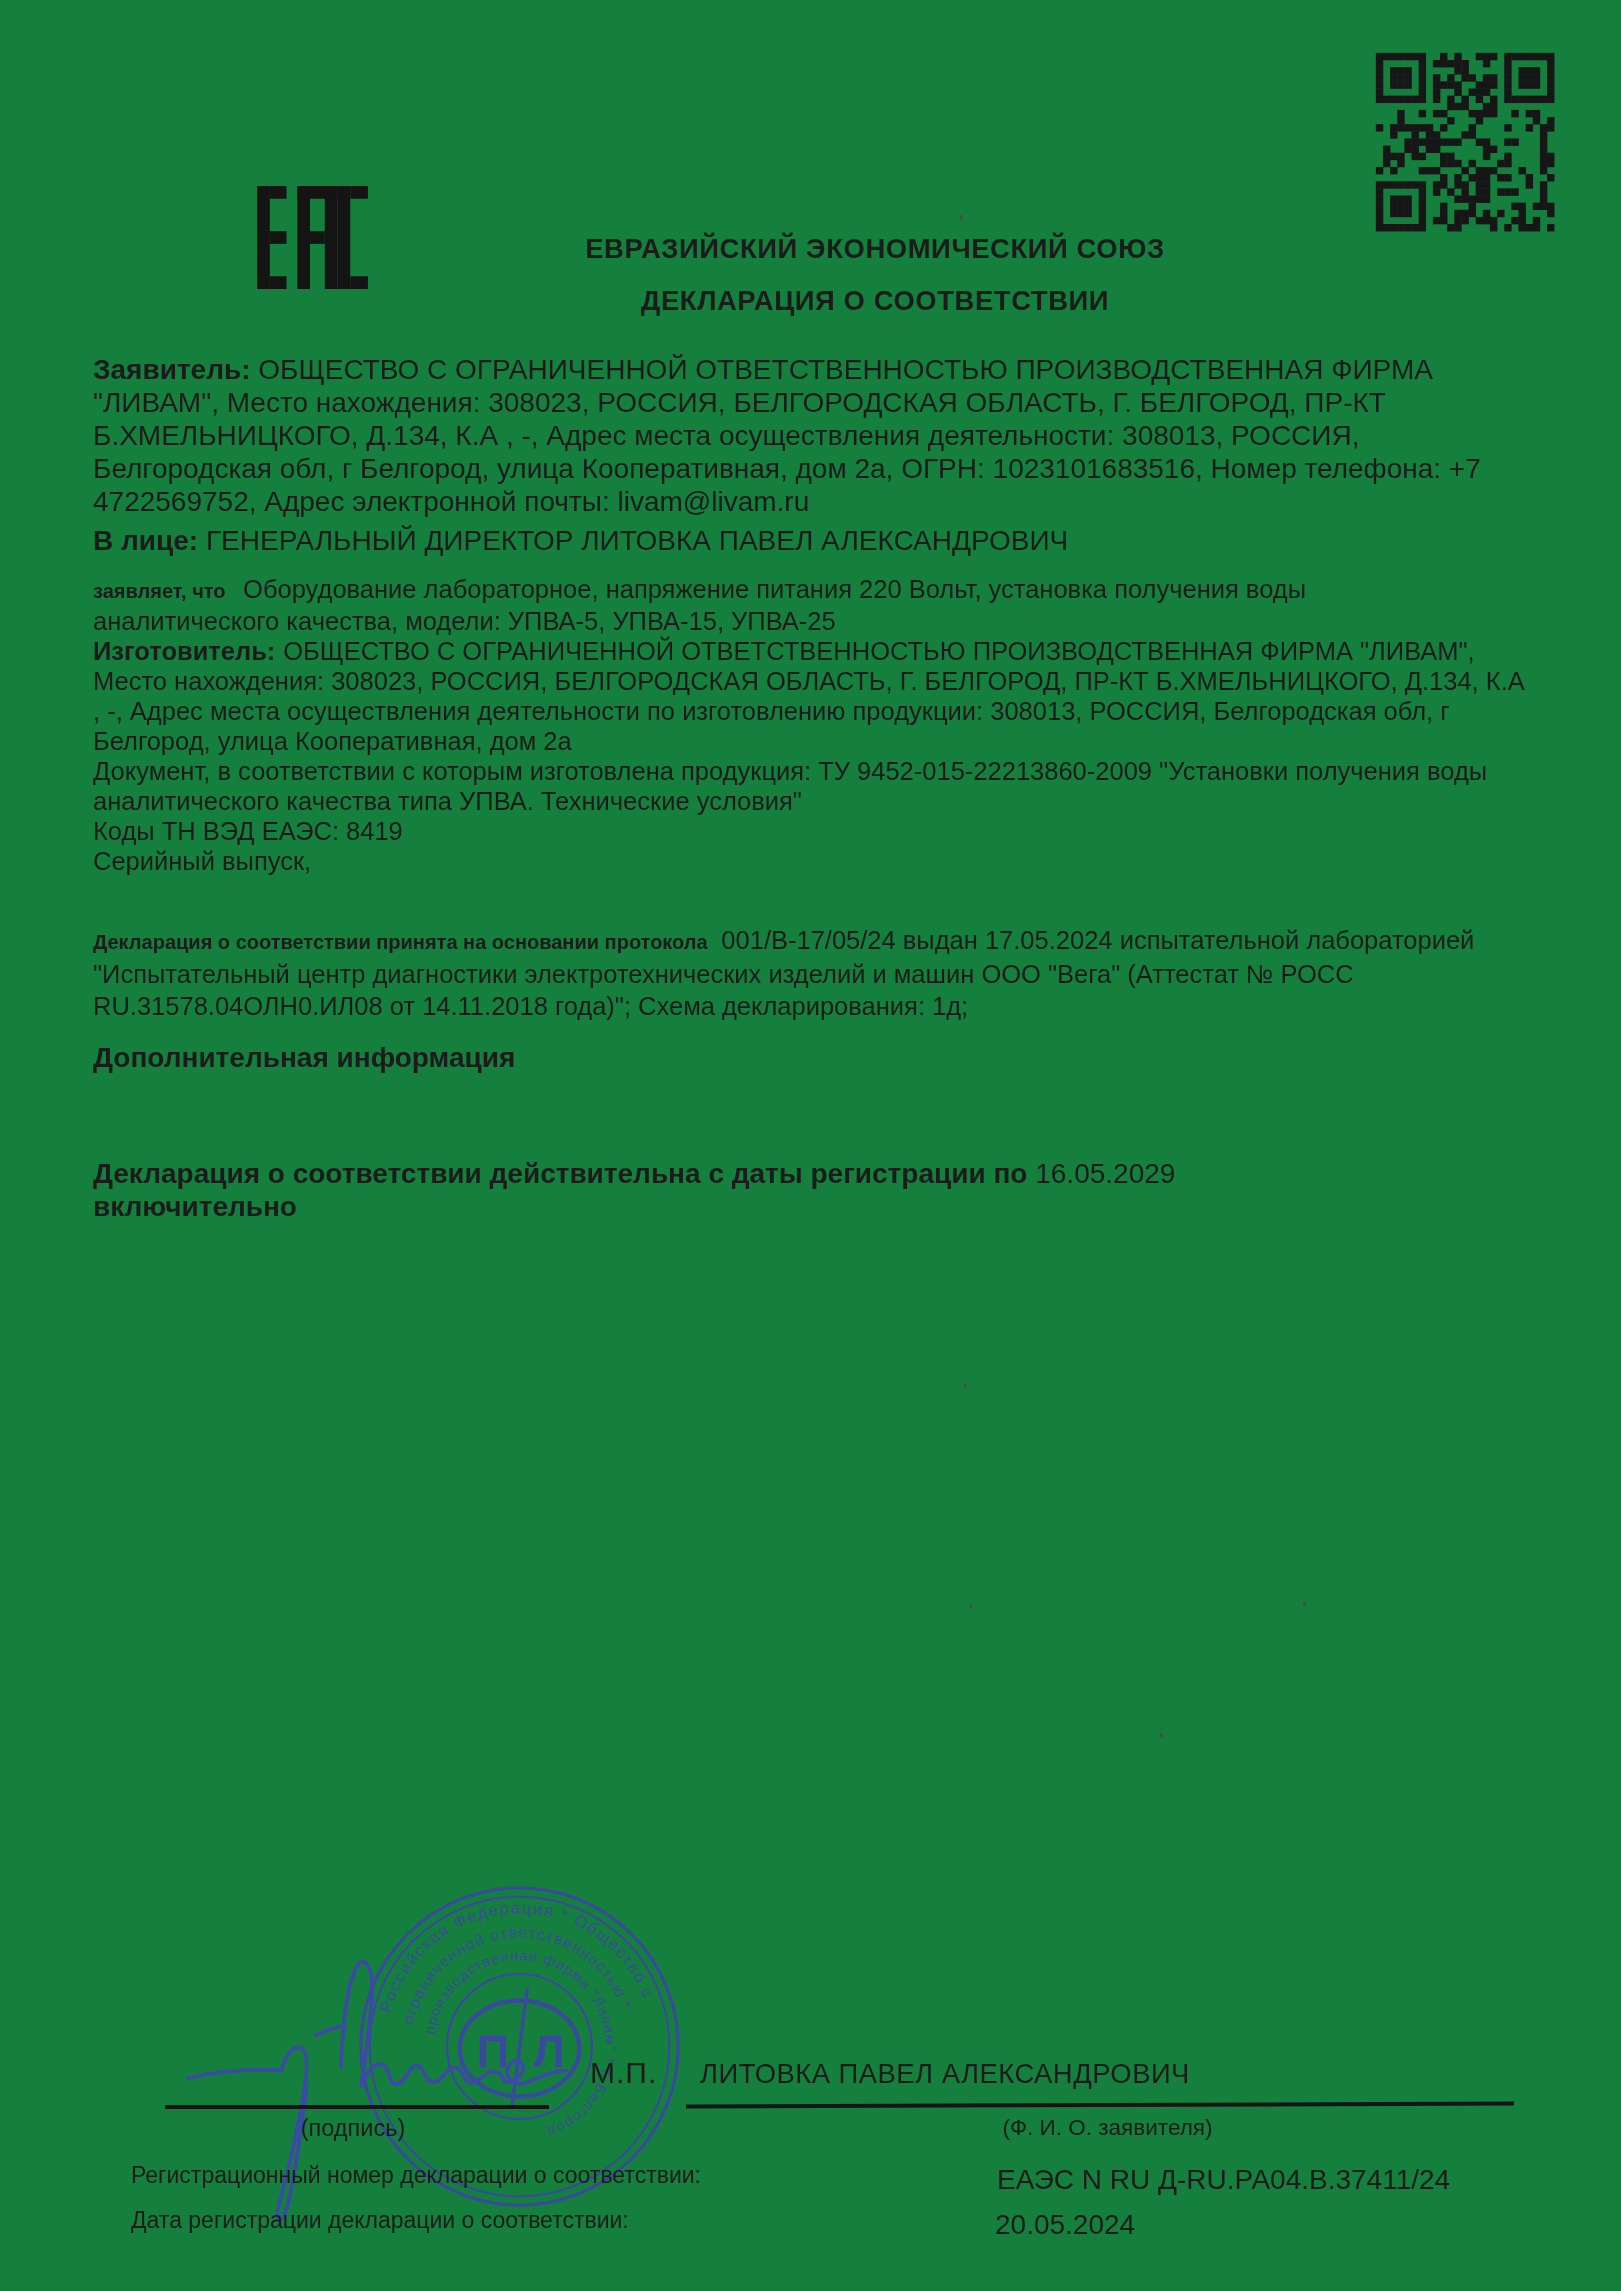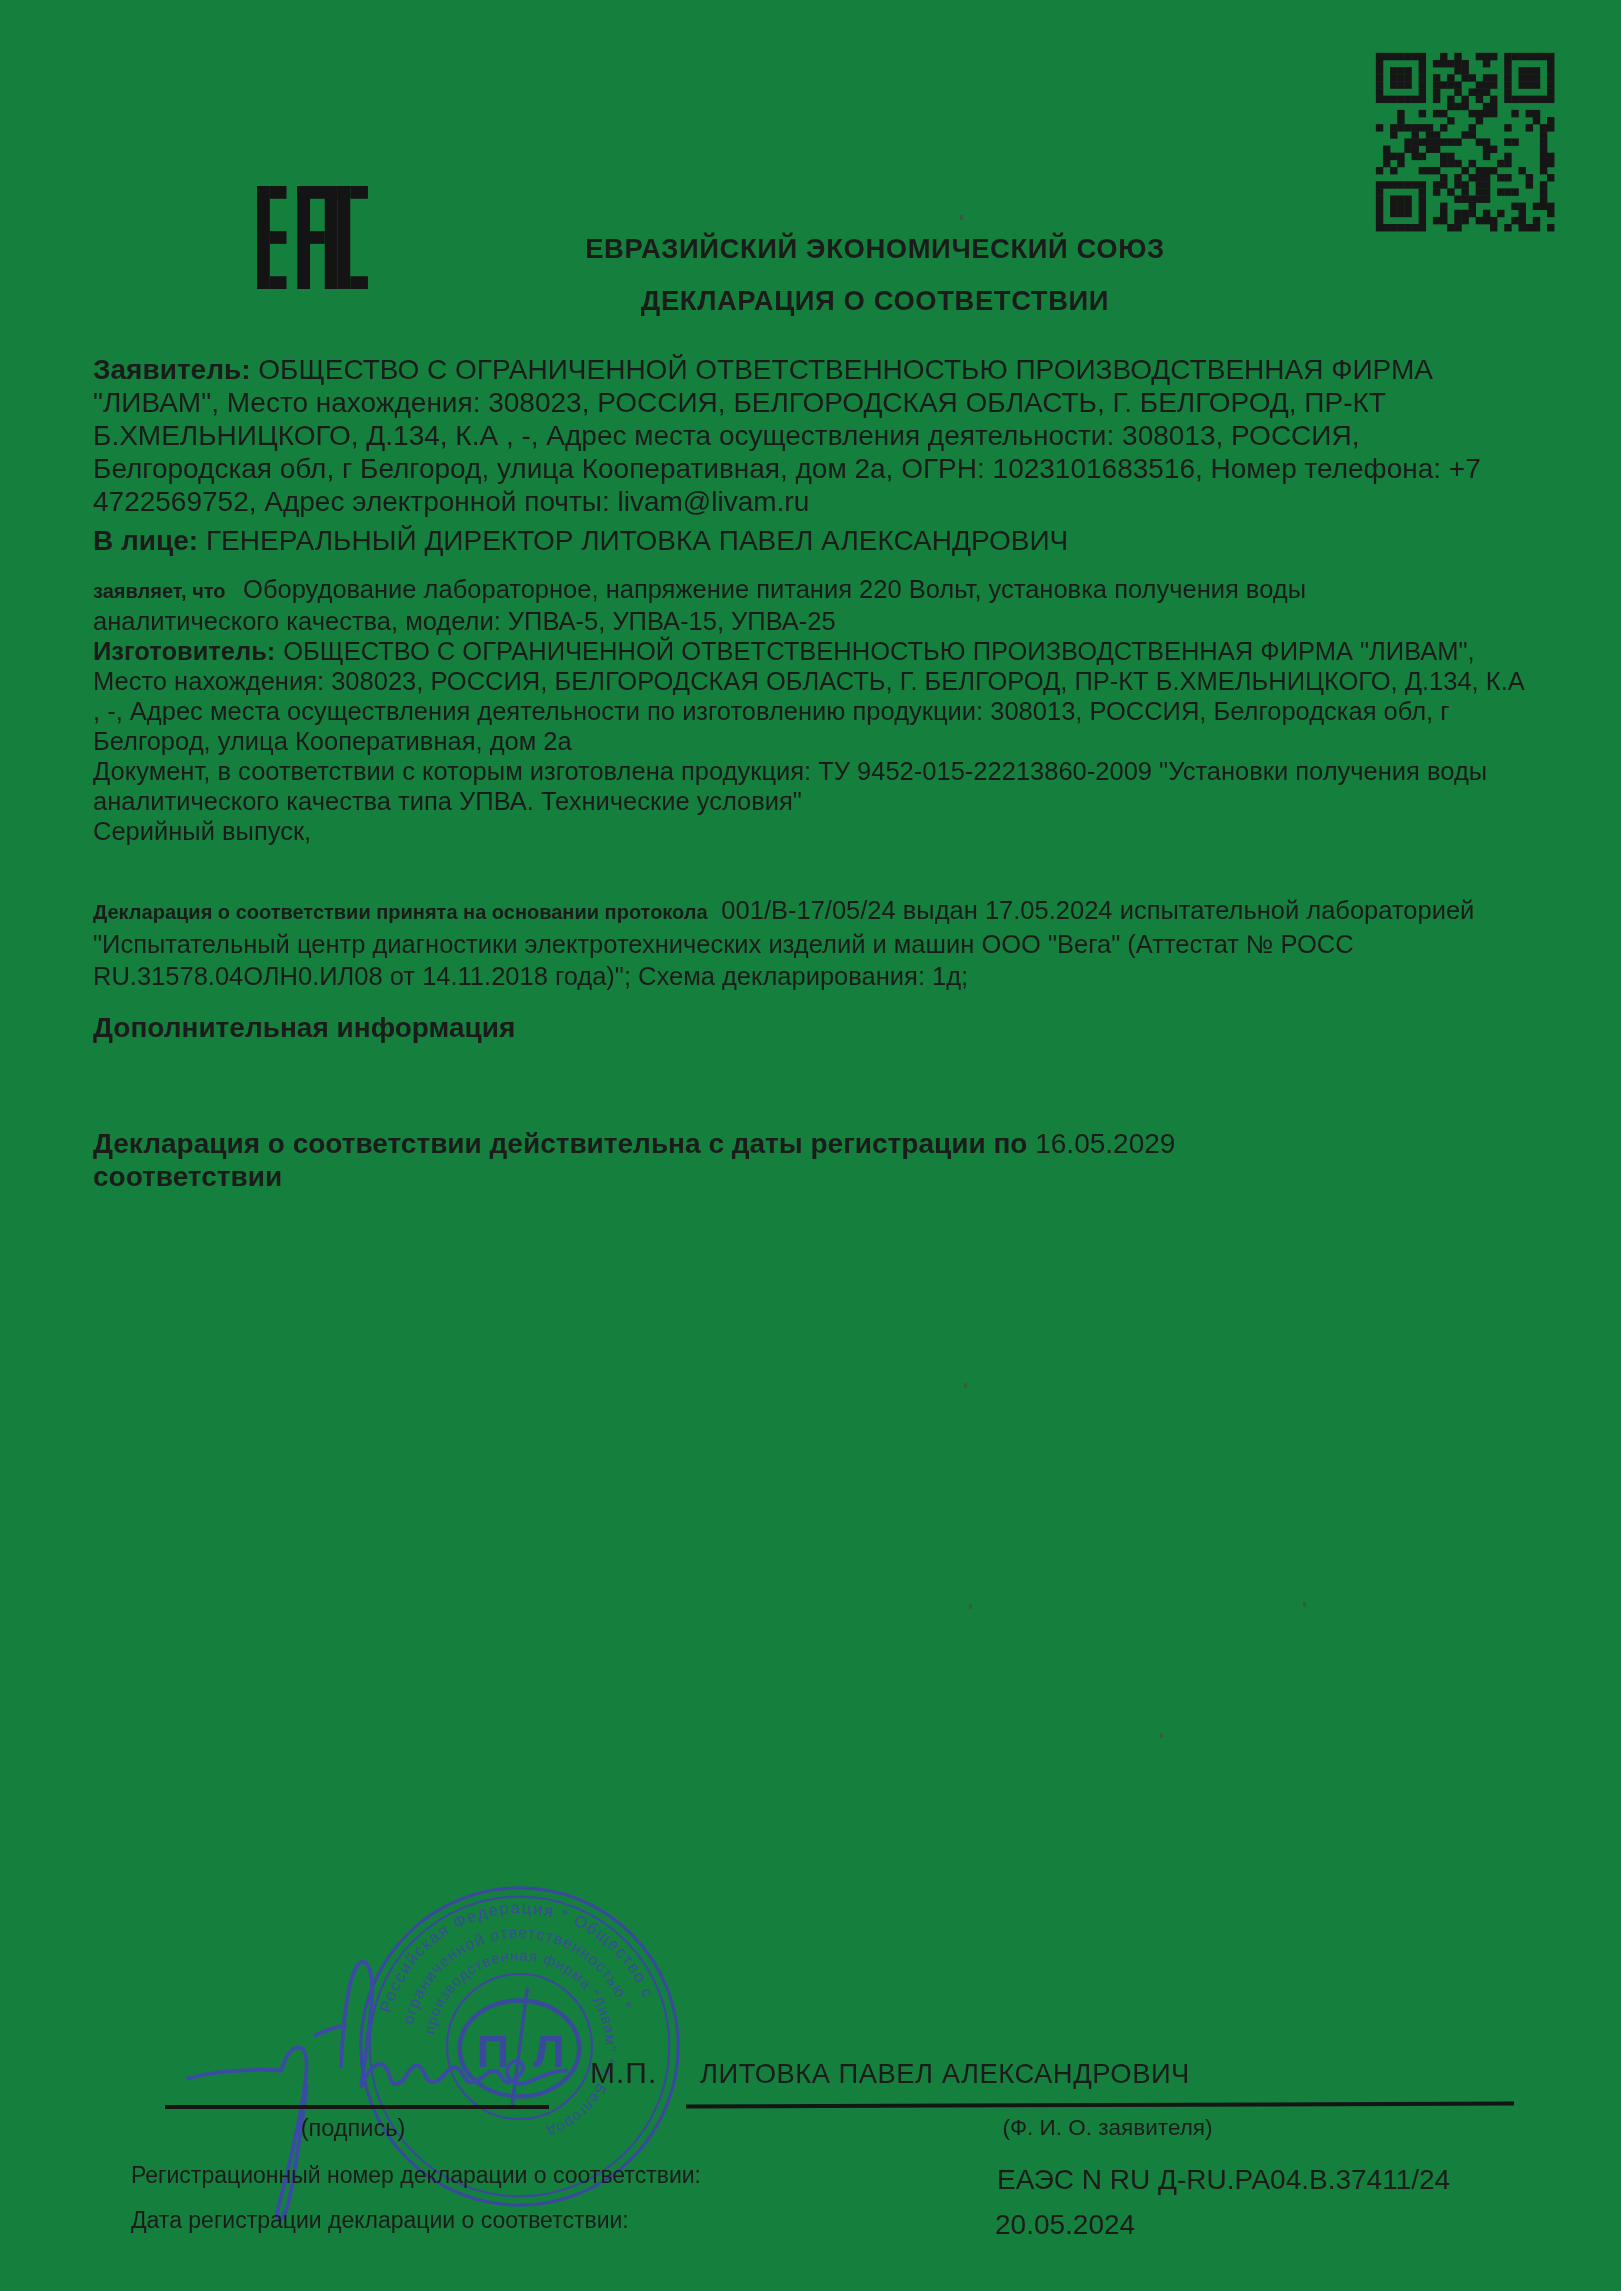--- a/index.html
+++ b/index.html
@@ -382,29 +382,30 @@
     <p class="lg"><b class="lbl">Заявитель:</b><span>ОБЩЕСТВО С ОГРАНИЧЕННОЙ ОТВЕТСТВЕННОСТЬЮ ПРОИЗВОДСТВЕННАЯ ФИРМА "ЛИВАМ", Место нахождения: 308023, РОССИЯ, БЕЛГОРОДСКАЯ ОБЛАСТЬ, Г. БЕЛГОРОД, ПР-КТ Б.ХМЕЛЬНИЦКОГО, Д.134, К.А , -, Адрес места осуществления деятельности: 308013, РОССИЯ, Белгородская обл, г Белгород, улица Кооперативная, дом 2а, ОГРН: 1023101683516, Номер телефона: +7 4722569752, Адрес электронной почты: livam@livam.ru</span></p>
 
     <p class="lg inperson"><b class="lbl">В лице:</b><span>ГЕНЕРАЛЬНЫЙ ДИРЕКТОР ЛИТОВКА ПАВЕЛ АЛЕКСАНДРОВИЧ</span></p>
 
     <p class="sm declares"><b class="lbl-lg">заявляет, что</b><span>Оборудование лабораторное, напряжение питания 220 Вольт, установка получения воды аналитического качества, модели: УПВА-5, УПВА-15, УПВА-25</span></p>
 
     <p class="sm"><b class="lbl">Изготовитель:</b><span>ОБЩЕСТВО С ОГРАНИЧЕННОЙ ОТВЕТСТВЕННОСТЬЮ ПРОИЗВОДСТВЕННАЯ ФИРМА "ЛИВАМ", Место нахождения: 308023, РОССИЯ, БЕЛГОРОДСКАЯ ОБЛАСТЬ, Г. БЕЛГОРОД, ПР-КТ Б.ХМЕЛЬНИЦКОГО, Д.134, К.А , -, Адрес места осуществления деятельности по изготовлению продукции: 308013, РОССИЯ, Белгородская обл, г Белгород, улица Кооперативная, дом 2а</span></p>
 
     <p class="sm"><span>Документ, в соответствии с которым изготовлена продукция: ТУ 9452-015-22213860-2009 "Установки получения воды аналитического качества типа УПВА. Технические условия"</span></p>
 
+    <p class="sm"><span>Коды ТН ВЭД ЕАЭС: 8419</span></p>
 
     <p class="sm"><span>Серийный выпуск,</span></p>
 
 
     <p class="basis"><b class="lbl-lg">Декларация о соответствии принята на основании протокола</b><span>001/В-17/05/24 выдан 17.05.2024 испытательной лабораторией "Испытательный центр диагностики электротехнических изделий и машин ООО "Вега" (Аттестат № РОСС RU.31578.04ОЛН0.ИЛ08 от 14.11.2018 года)"; Схема декларирования: 1д;</span></p>
 
     <p class="additional">Дополнительная информация</p>
 
-    <p class="lg valid"><b>Декларация о соответствии действительна с даты регистрации по</b> <span>16.05.2029</span><br><b>соответствии</b></p>
+    <p class="lg valid"><b>Декларация о соответствии действительна с даты регистрации по</b> <span>16.05.2029</span><br><b>включительно</b></p>
 
   </div>
 
   <svg class="abs stamp" viewBox="0 0 340 340">
     <defs>
       <path id="arcA" d="M 34 170 A 136 136 0 1 1 306 170 A 136 136 0 1 1 34 170"></path>
       <path id="arcB" d="M 59 170 A 111 111 0 1 1 281 170 A 111 111 0 1 1 59 170"></path>
       <path id="arcC" d="M 82 170 A 88 88 0 1 1 258 170 A 88 88 0 1 1 82 170"></path>
     </defs>
     <g stroke="#3d44a6" fill="none">

